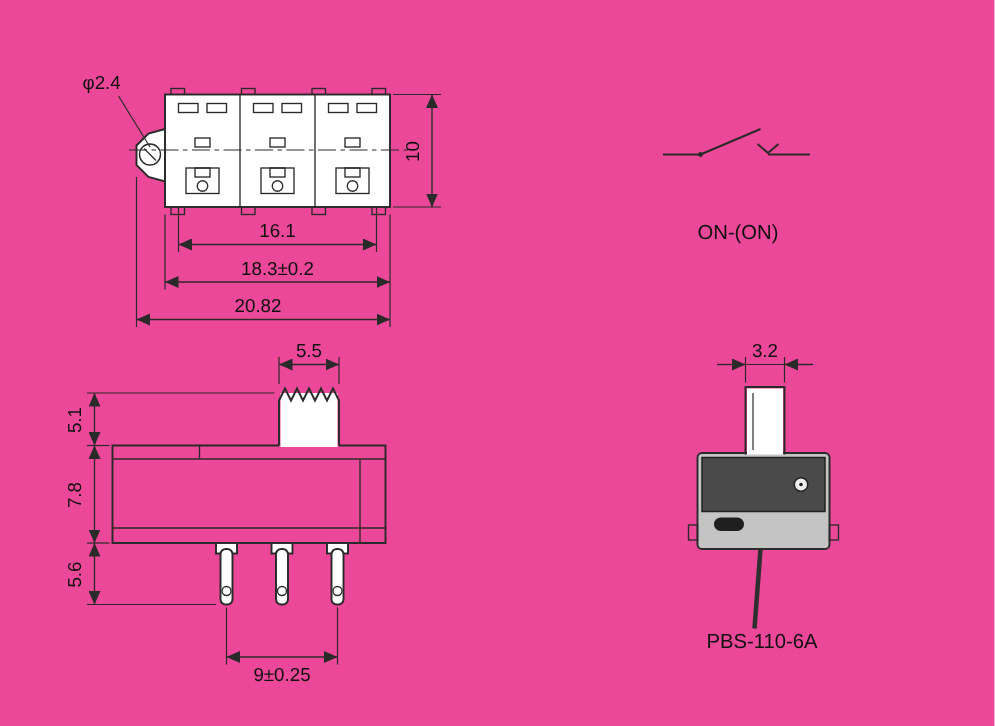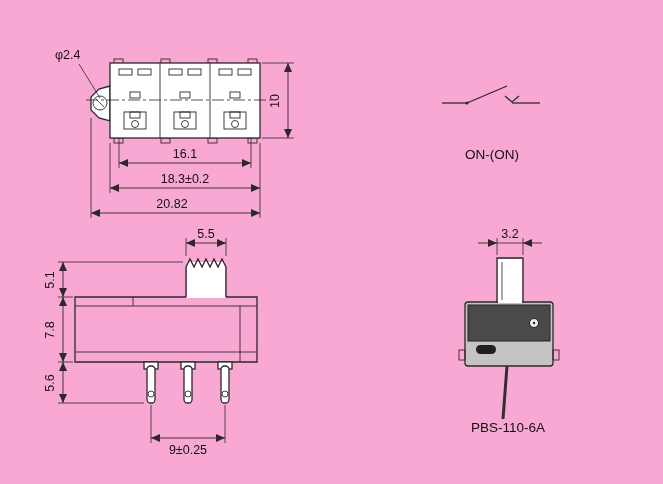--- a/index.html
+++ b/index.html
@@ -1,17 +1,17 @@
 <!DOCTYPE html>
 <html><head>
 <meta charset="utf-8">
 <style>
   html,body{margin:0;padding:0;background:#ffffff;}
   .canvas{
-    width:663px;height:484px;position:relative;background:#f9a8d4;
+    width:663px;height:484px;position:relative;background:#ec4899;
     font-family:"Liberation Sans", sans-serif;overflow:hidden;
   }
   svg{display:block;}
   .ol{stroke:#2a2a2a;stroke-width:1.3;fill:#ffffff;}
   .oln{stroke:#2a2a2a;stroke-width:1.3;fill:none;}
   .dt{stroke:#2a2a2a;stroke-width:0.9;fill:none;}
   .ext{stroke:#2a2a2a;stroke-width:0.8;fill:none;}
   .dim{stroke:#2a2a2a;stroke-width:0.9;fill:none;}
   .cl{stroke:#2a2a2a;stroke-width:0.8;fill:none;stroke-dasharray:12 3 3 3;}
   .lbl{font-size:12.5px;fill:#111111;}

